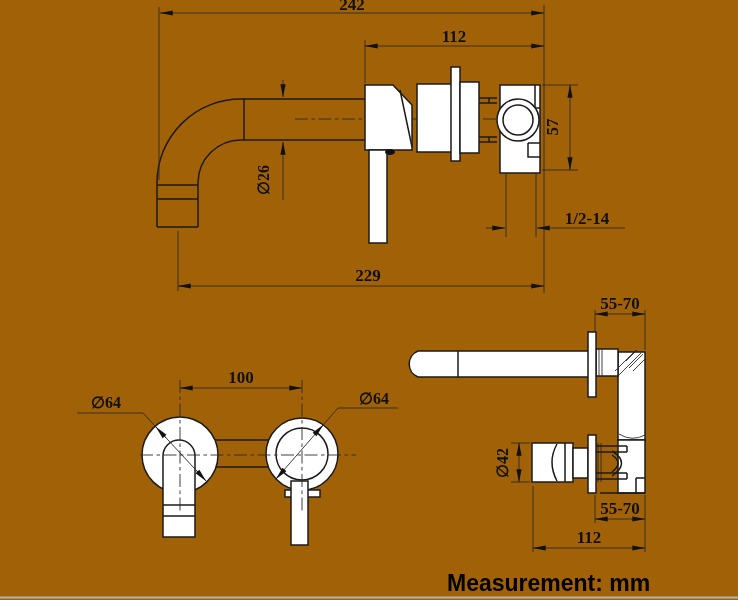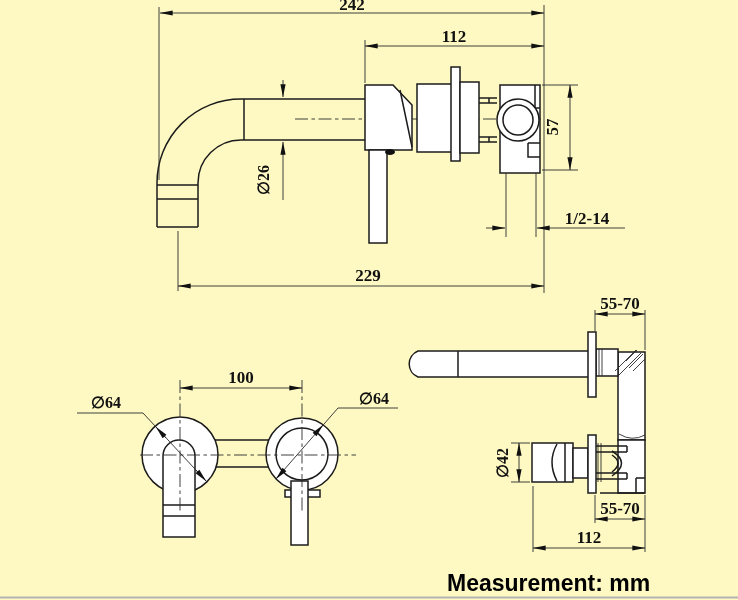--- a/index.html
+++ b/index.html
@@ -1,16 +1,16 @@
 <!DOCTYPE html>
 <html><head>
 <meta charset="utf-8">
 <style>
   html,body{margin:0;padding:0;background:#ffffff;}
-  .page{width:738px;height:600px;position:relative;background:#fef9c3;overflow:hidden;}
+  .page{width:738px;height:600px;position:relative;background:#a16207;overflow:hidden;}
   svg{display:block;}
   .part{fill:none;stroke:#1b1b1b;stroke-width:1.5;stroke-linejoin:miter;stroke-linecap:butt;}
   .partfill{fill:#ffffff;stroke:#1b1b1b;stroke-width:1.5;stroke-linejoin:miter;}
   .thin{fill:none;stroke:#2a2a2a;stroke-width:0.9;}
   .centerln{fill:none;stroke:#2a2a2a;stroke-width:0.9;stroke-dasharray:13 3.5 3.5 3.5;}
   .dimline{fill:none;stroke:#2a2a2a;stroke-width:0.9;}
   text.dim{font:bold 17px "Liberation Serif", serif;fill:#111;}
   text.dimsm{font:bold 16px "Liberation Serif", serif;fill:#111;}
   text.unit{font:bold 23px "Liberation Sans", sans-serif;fill:#000;}
 </style>

